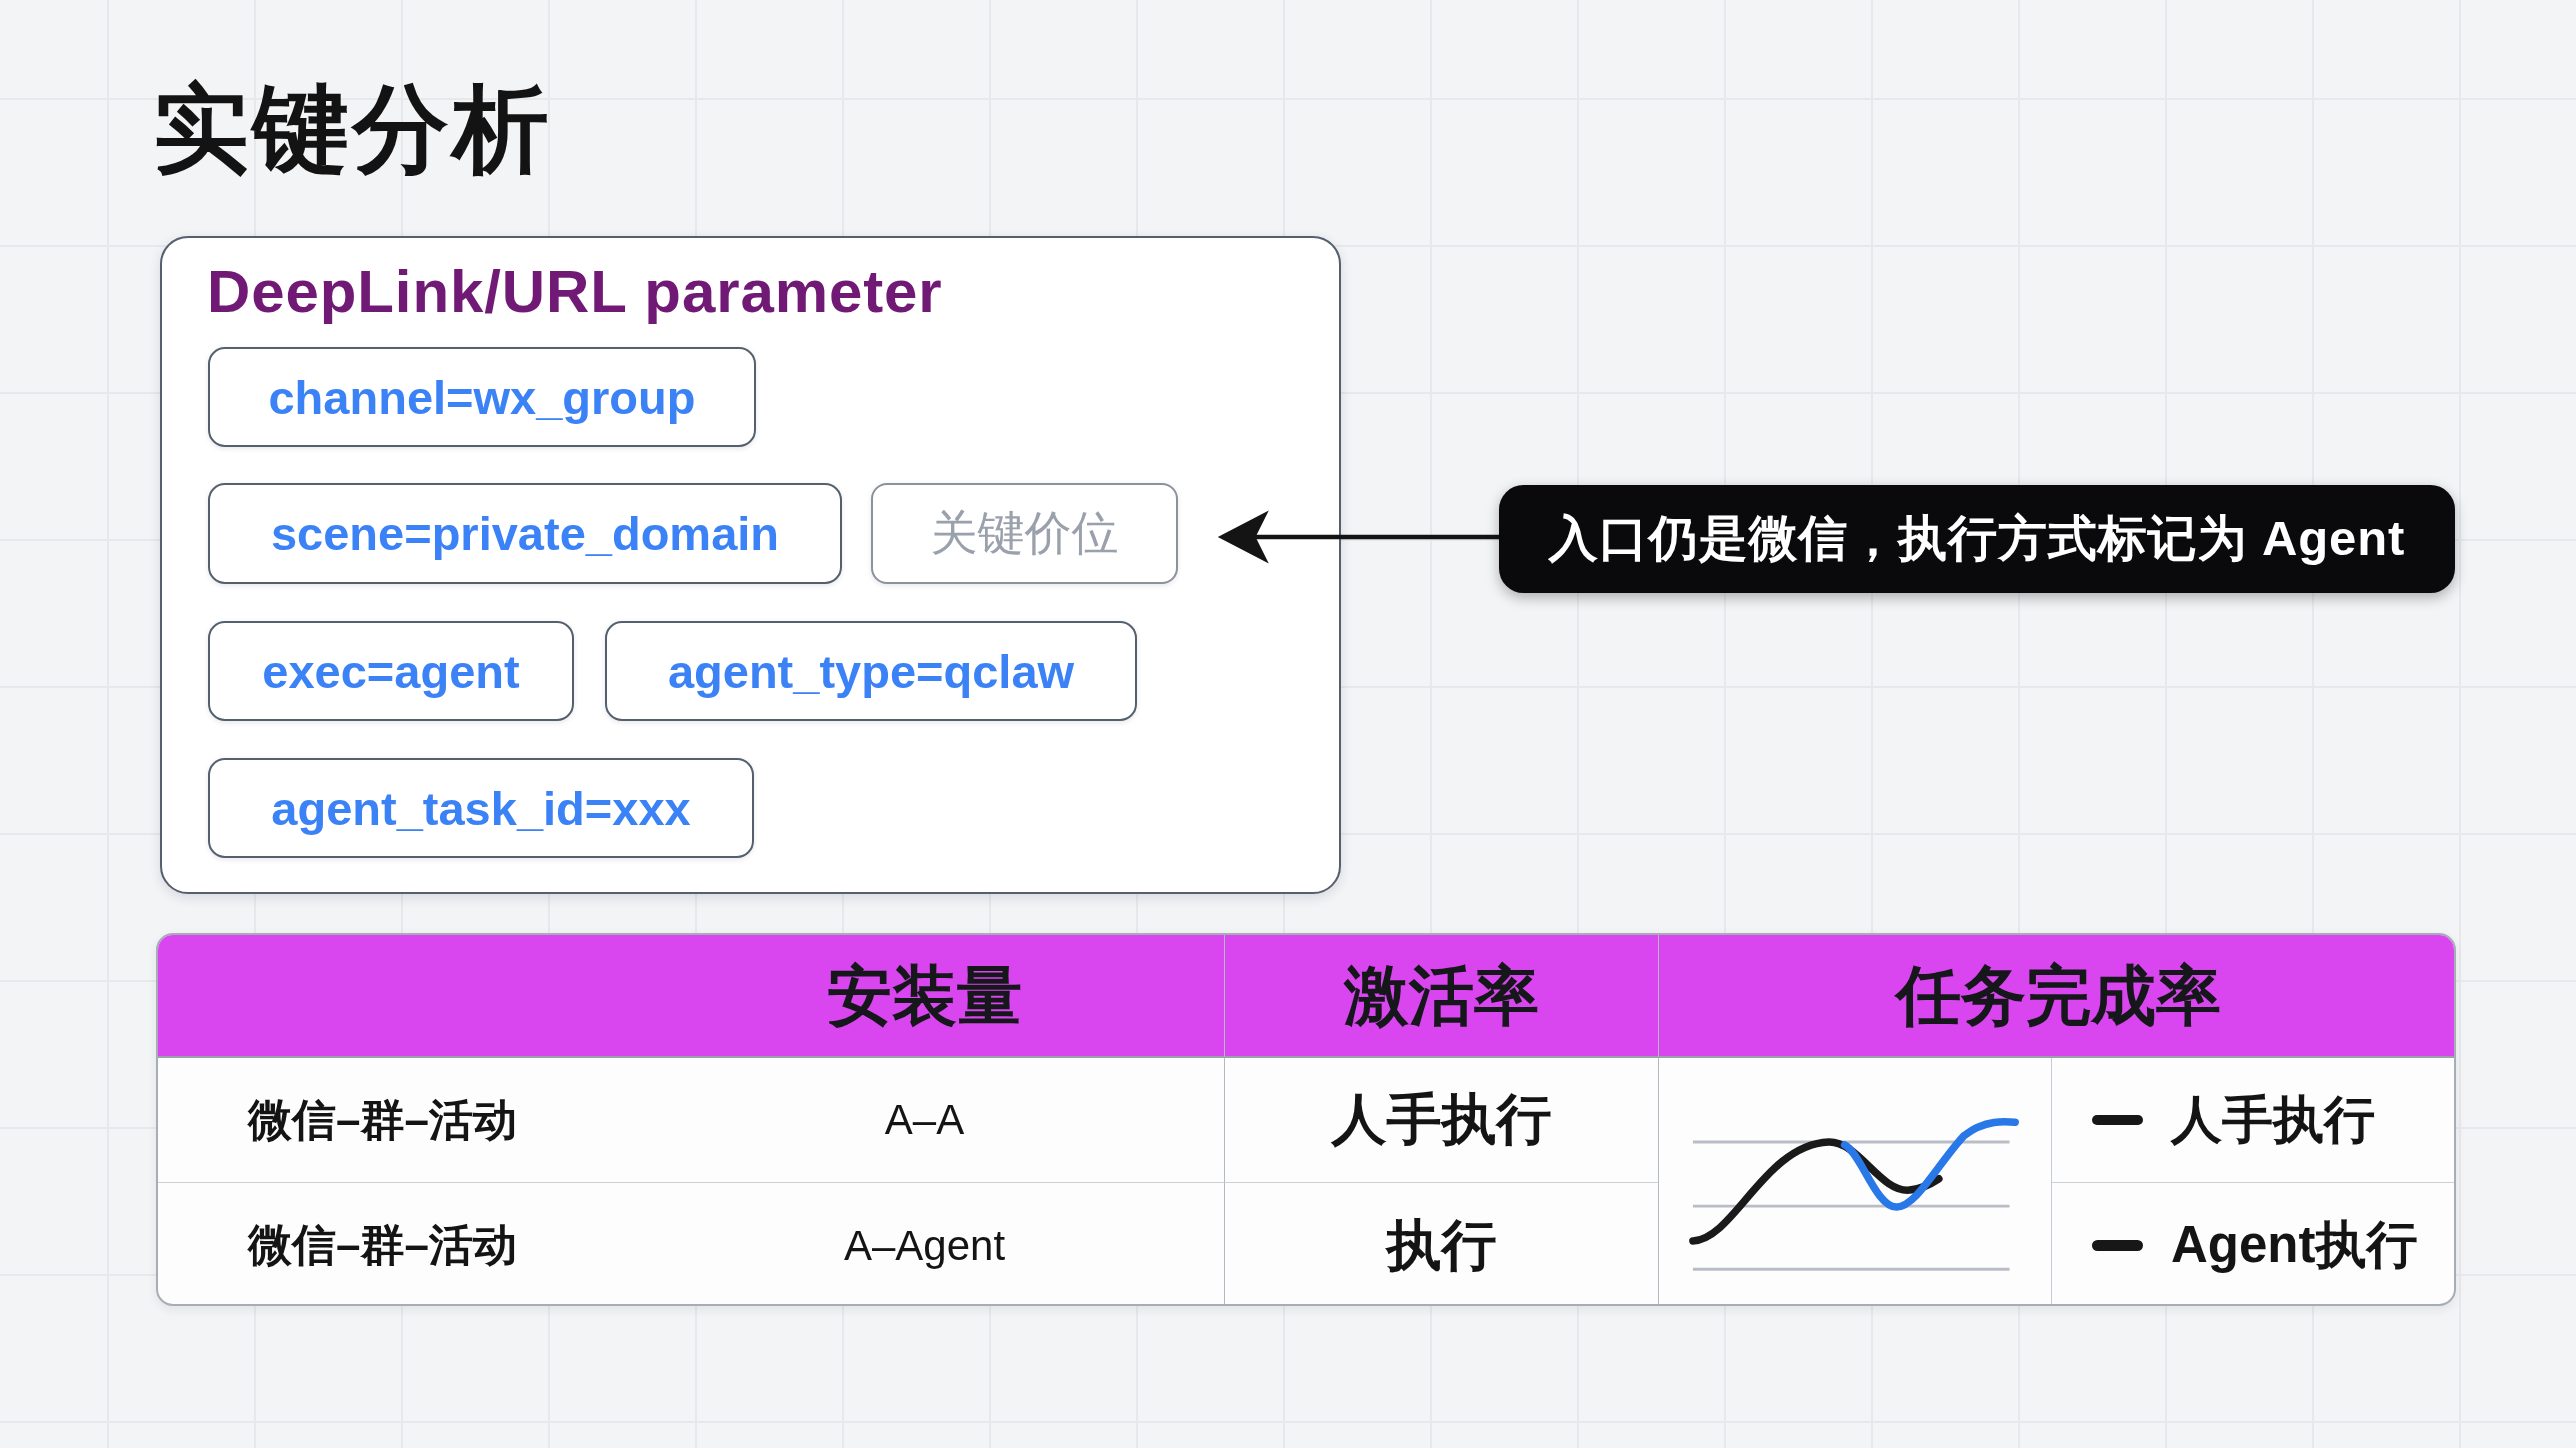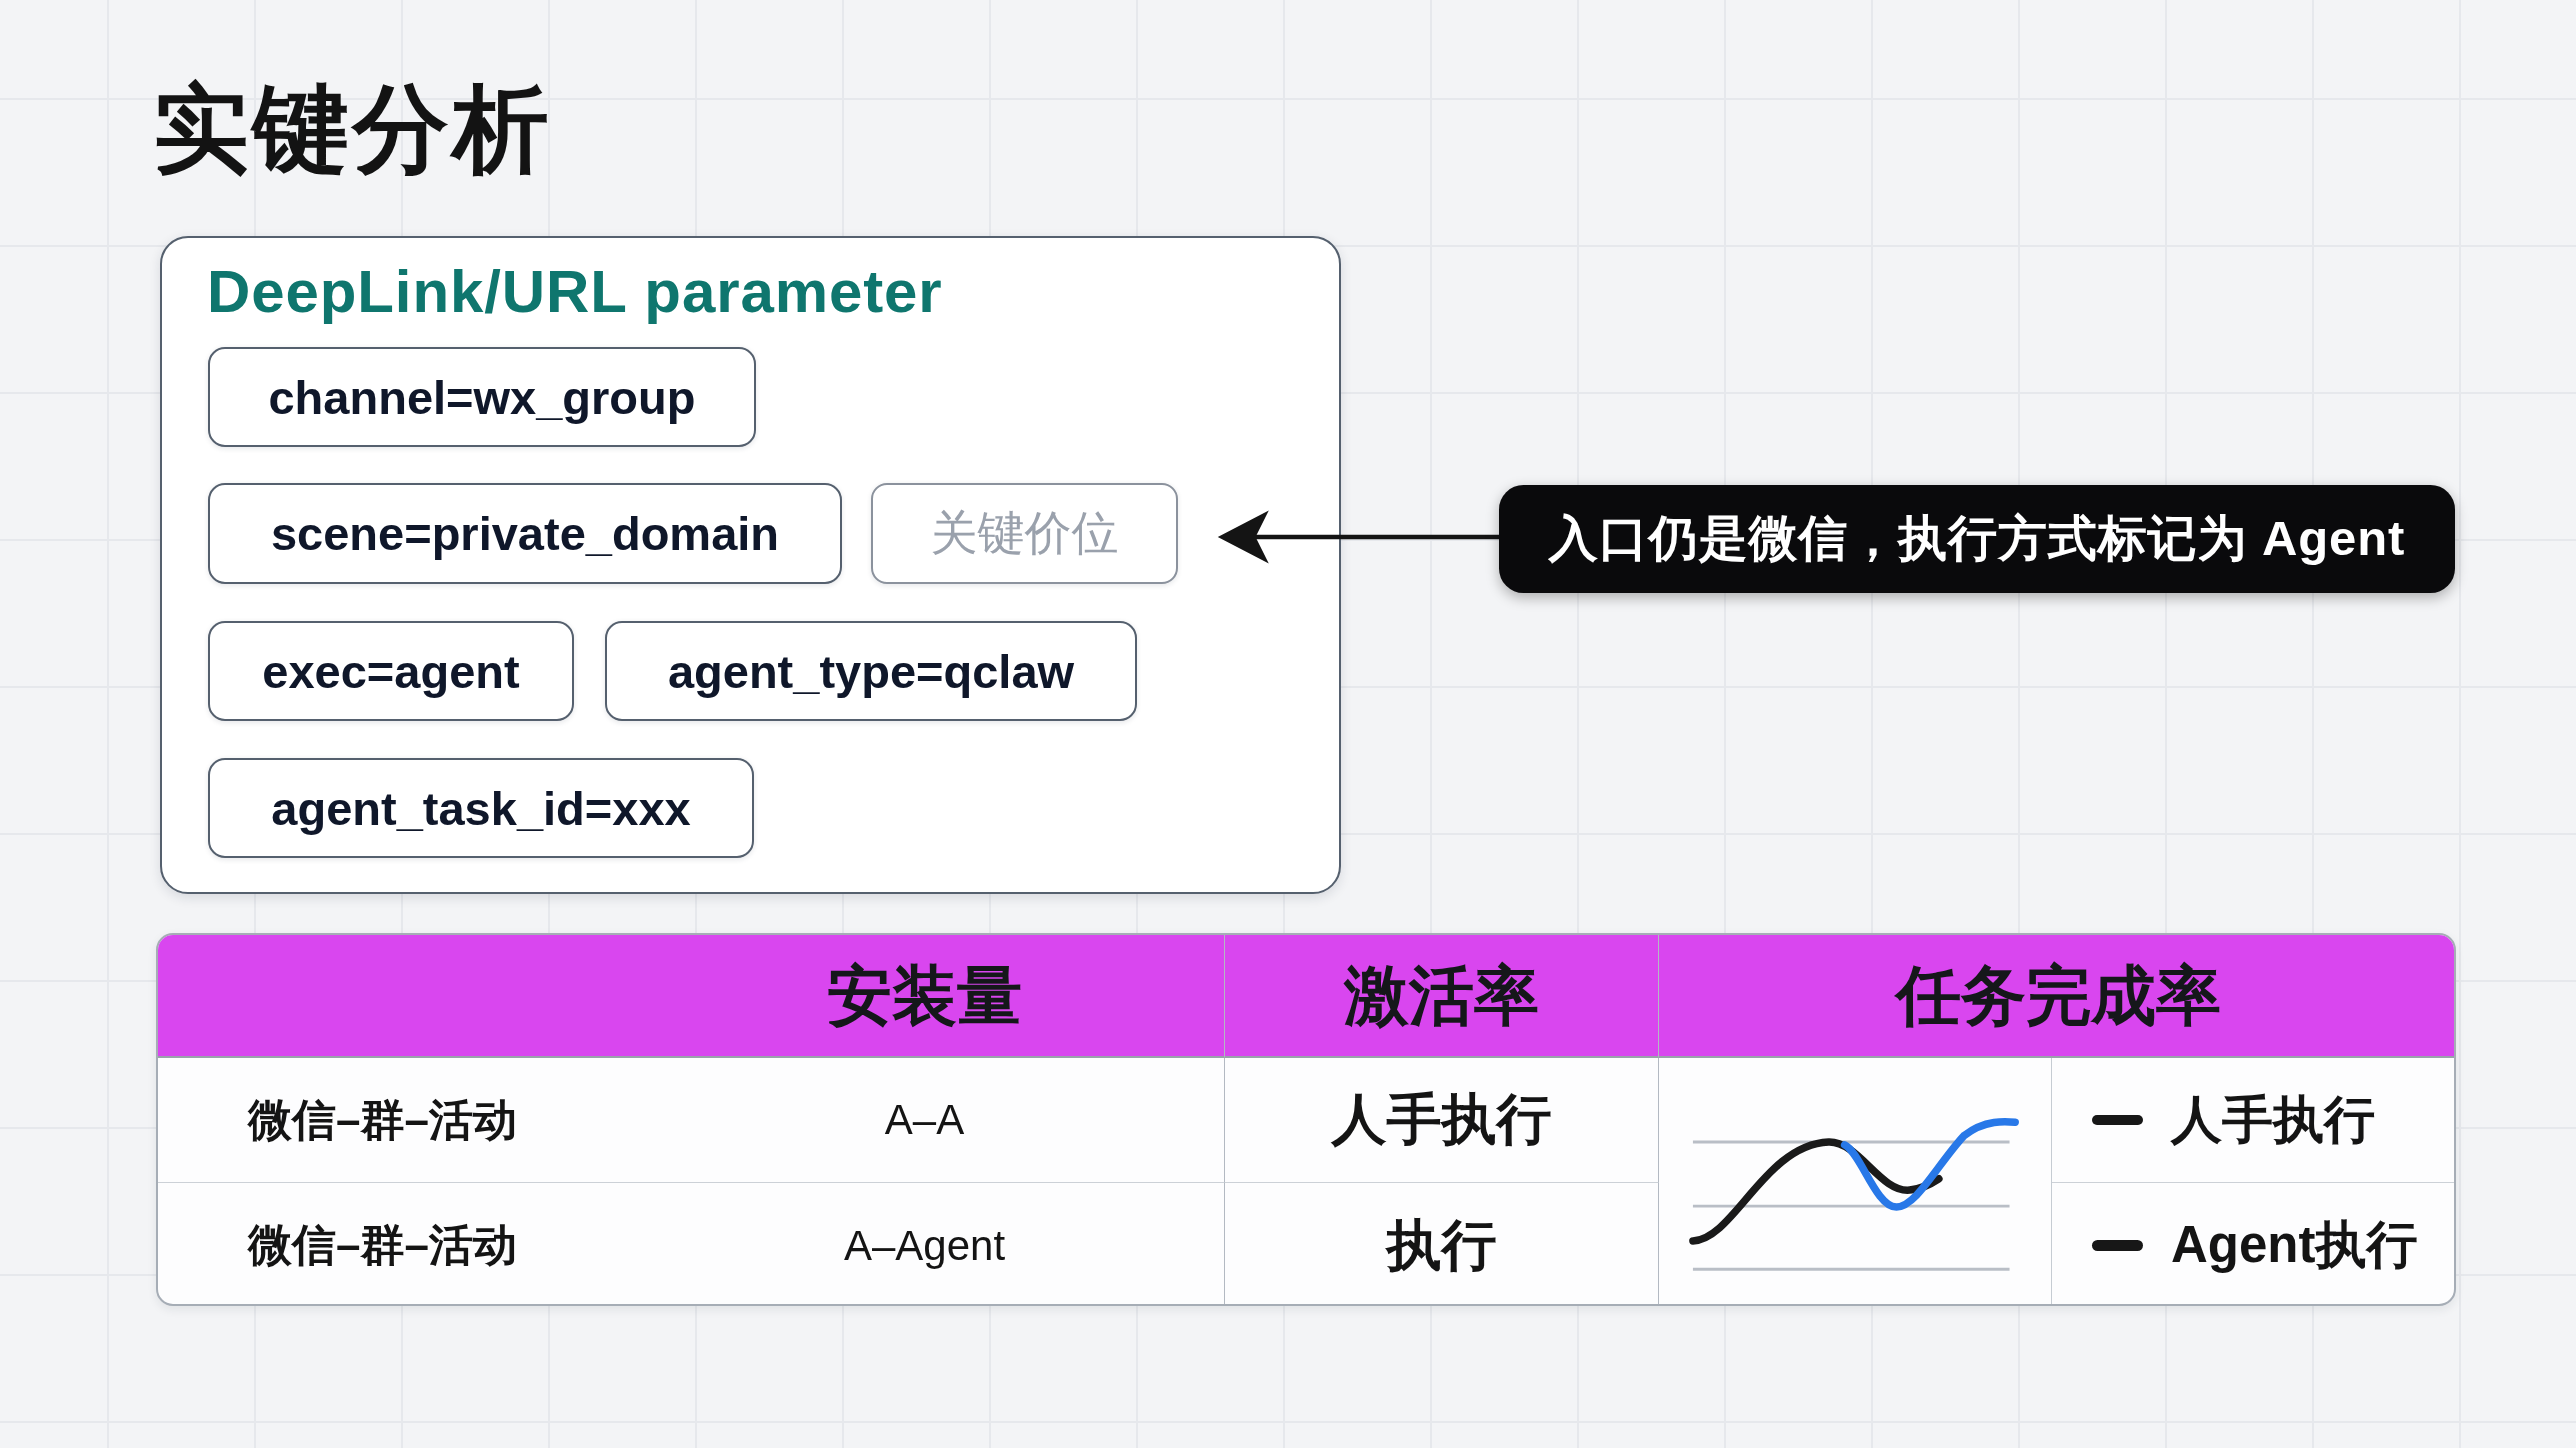--- a/index.html
+++ b/index.html
@@ -21,26 +21,26 @@
     font-size:96px;font-weight:800;letter-spacing:3.8px;color:#131313;
   }
   
   .card{
     position:absolute;left:160px;top:236px;width:1177px;height:654px;
     background:#ffffff;border:2.8px solid #55606e;border-radius:28px;
     box-shadow:0 3.8px 11.3px rgba(25,35,55,.12);
   }
   .card-title{
     position:absolute;left:45px;top:19px;
-    font-size:60px;font-weight:700;color:#0f766e;letter-spacing:0.9px;
+    font-size:60px;font-weight:700;color:#701a75;letter-spacing:0.9px;
   }
   .chip{
     position:absolute;display:flex;align-items:center;justify-content:center;
     background:#fff;border:2.8px solid #55606e;border-radius:17px;
-    font-size:47px;font-weight:600;color:#0f172a;
+    font-size:47px;font-weight:600;color:#3b82f6;
     box-shadow:0 1.9px 5.7px rgba(25,35,55,.10);
     white-space:nowrap;
   }
   .chip-1{left:46px;top:109px;width:544px;height:96px;}
   .chip-2{left:46px;top:245px;width:630px;height:97px;}
   .chip-3{left:709px;top:245px;width:303px;height:97px;border-radius:16px;}
   .chip-4{left:46px;top:383px;width:362px;height:96px;}
   .chip-5{left:443px;top:383px;width:528px;height:96px;}
   .chip-6{left:46px;top:520px;width:542px;height:96px;}
   .chip-muted{border-color:#8b929d;color:#9aa1ac;font-weight:500;}

